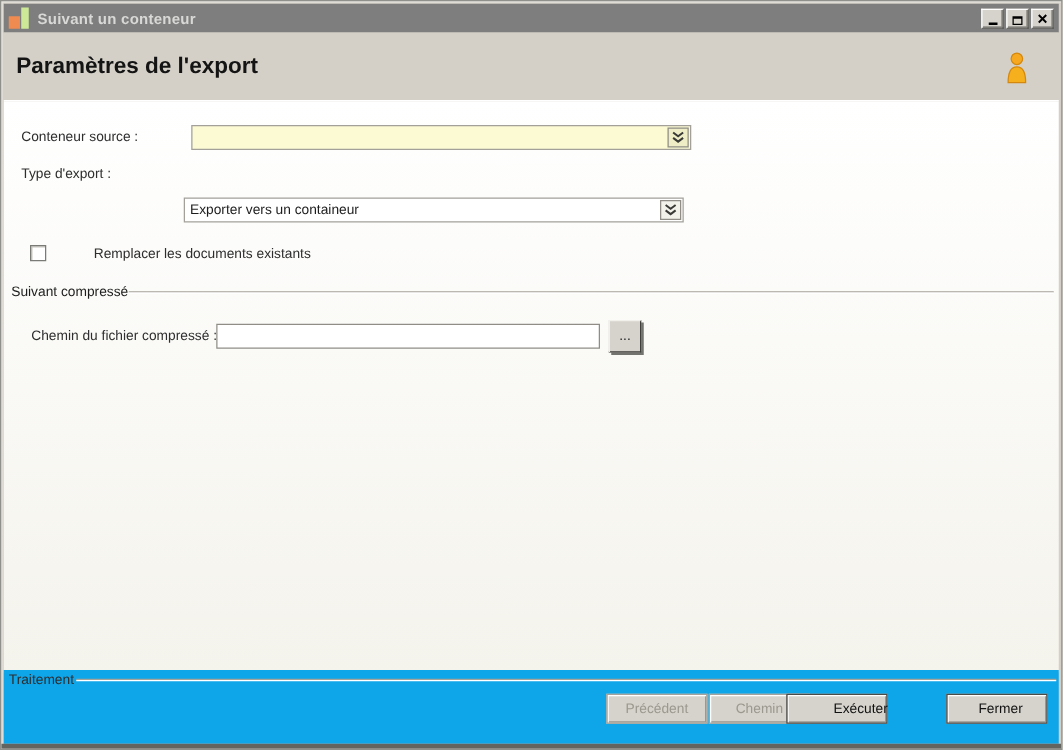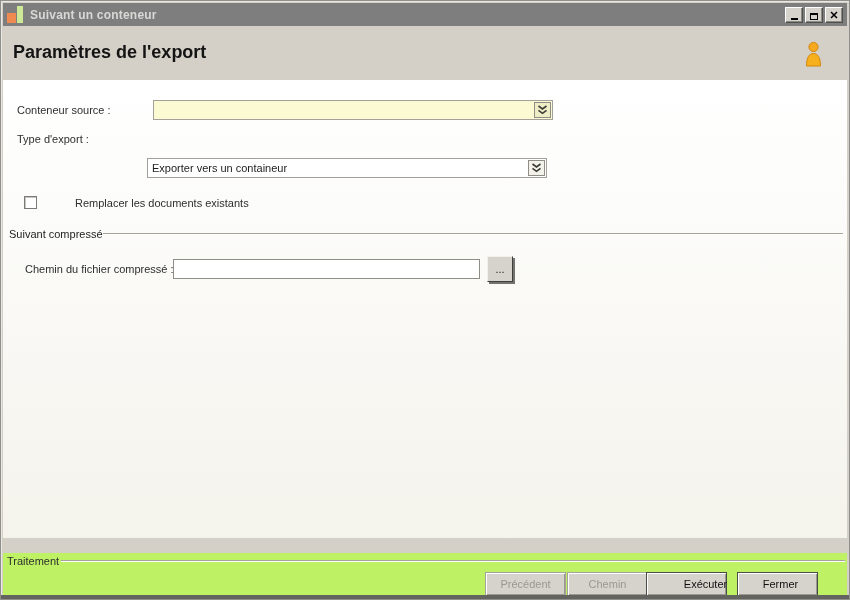--- a/index.html
+++ b/index.html
@@ -42,21 +42,21 @@
   .checkbox{position:absolute;width:13px;height:13px;background:#FFFFFF;box-sizing:border-box;
     border:1px solid #7A7A76;box-shadow:inset 1px 1px 0 #C9C6BF;}
   .groove{position:absolute;height:0;border-top:1px solid #A6A39B;border-bottom:1px solid #FFFFFF;}
   .textinput{position:absolute;height:20px;box-sizing:border-box;border:1px solid #8F8D86;
     background:#FFFFFF;padding:2px 4px;font-family:"Liberation Sans",sans-serif;font-size:11px;}
   .browse-btn{position:absolute;width:26px;height:26px;box-sizing:border-box;background:#D6D3CC;
     border:1px solid;border-color:#F2F0EA #3F3F3C #3F3F3C #F2F0EA;
     box-shadow:2px 2px 0 #73736F;display:flex;align-items:center;justify-content:center;
     font-size:11px;color:#1d1d1d;}
   
-  .footer{position:absolute;left:2px;right:2px;bottom:4px;height:42px;background:#bef264;}
+  .footer{position:absolute;left:2px;right:2px;bottom:4px;height:59px;background:#0ea5e9;}
   .footer-label{position:absolute;left:4px;top:2px;color:#2e2e2e;}
   .btn{position:absolute;top:19px;width:81px;height:24px;box-sizing:border-box;background:#D6D3CC;
     font-family:"Liberation Sans",sans-serif;font-size:11px;color:#111;
     border:1px solid #4A4A47;box-shadow:inset 1px 1px 0 #FFFFFF, inset -1px -1px 0 #9B9890;
     display:flex;align-items:center;justify-content:center;}
   .btn.disabled{border-color:#A5A29B;color:#9B988F;}
 </style>
 </head>
 <body>
 
@@ -126,17 +126,17 @@
     </div>
 
   </div>
 
   <div class="footer">
     <span class="footer-label">Traitement</span>
     <div class="groove" style="left:58px;right:2px;top:7px;"></div>
 
     <button class="btn disabled" style="left:482px;text-align:right;" disabled="">Précédent</button>
     <button class="btn disabled" style="left:564px;" disabled="">Chemin</button>
-    <button class="btn" style="left:643px;padding-left:44px;">Exécuter</button>
-    <button class="btn" style="left:734px;padding-left:12px;">Fermer</button>
+    <button class="btn" style="left:626px;padding-left:44px;">Exécuter</button>
+    <button class="btn" style="left:754px;padding-left:12px;">Fermer</button>
   </div>
 
 </div>
 
 </body></html>

